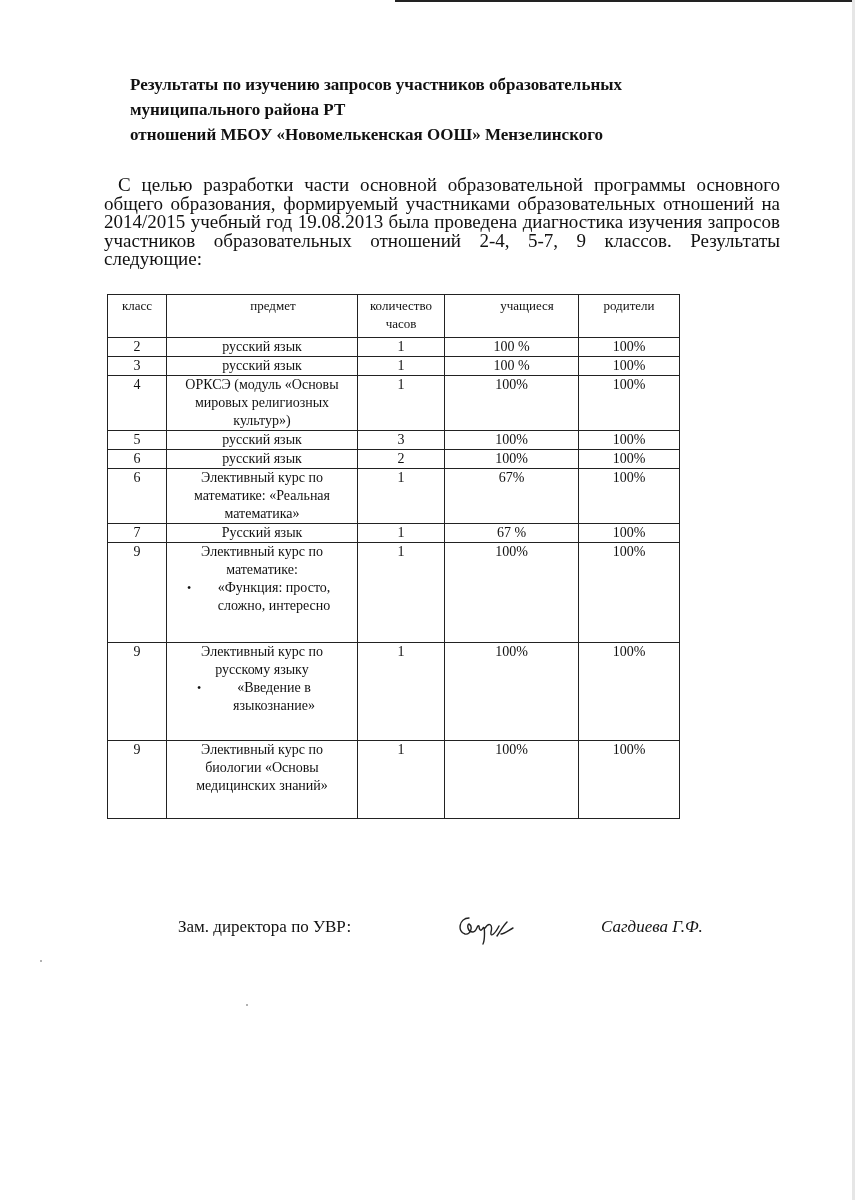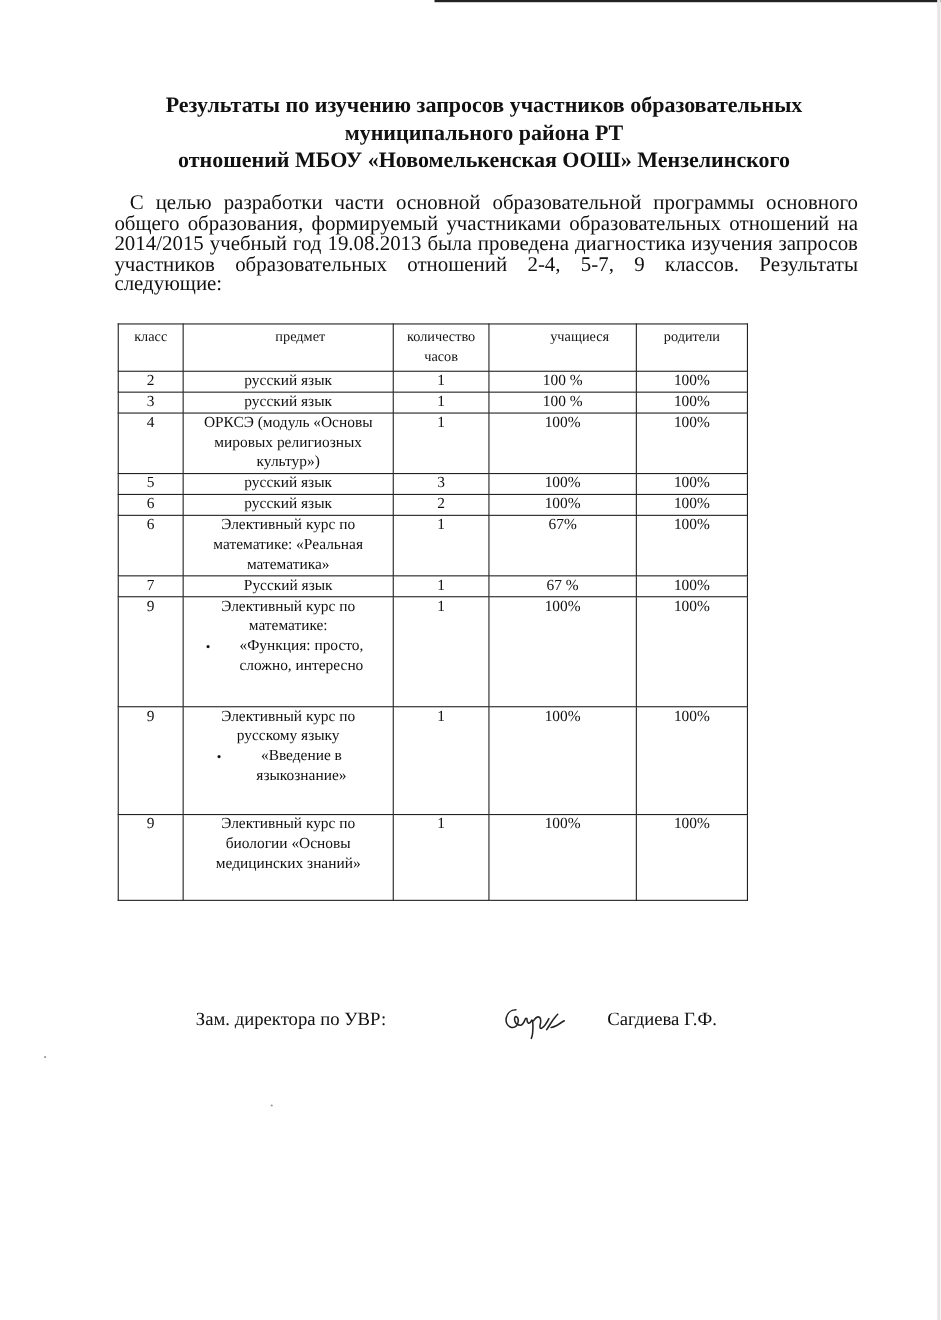--- a/index.html
+++ b/index.html
@@ -1,33 +1,33 @@
 <!DOCTYPE html>
 <html><head>
 <meta charset="utf-8">
 <style>
   html, body { margin:0; padding:0; }
   body { width:855px; height:1200px; background:#fff; position:relative; overflow:hidden;
          font-family:"Liberation Serif", serif; color:#111; }
   .scan-line-top { position:absolute; left:395px; top:0; width:460px; height:2px; background:#222; }
   .scan-edge-right { position:absolute; right:0; top:0; width:3px; height:1200px; background:#e6e6e6; }
-  .title { position:absolute; left:130px; top:84px; width:620px; text-align:center;
-           font-weight:bold; font-size:20px; line-height:25px; }
+  .title { position:absolute; left:130px; top:72px; width:620px; text-align:left;
+           font-weight:bold; font-size:17px; line-height:25px; }
   .intro { position:absolute; left:104px; top:176px; width:676px; font-size:19px;
            line-height:18.5px; text-align:justify; text-indent:14px;font-family:Liberation Serif, serif; }
   table { position:absolute; left:107px; top:294px; border-collapse:collapse; font-size:14px; }
   td, th { border:1.3px solid #222; vertical-align:top; text-align:center; padding:0 4px;
            font-weight:normal; line-height:18px; }
   th { font-size:13px; height:40px; padding-top:2px; }
   .c1 { width:50px; } .c2 { width:160px;padding-left:26px; } .c3 { width:78px; } .c4 { width:94px;padding-left:35px; } .c5 { width:92px; }
   .bullet { display:block; text-align:center; padding-left:24px; position:relative; }
   .bullet::before { content:"\2022"; position:absolute; left:6px; top:0; font-size:12px; }
   .sig { position:absolute; top:917px; font-size:17px; }
   .sig-label { left:178px; }
-  .sig-name { left:552px; }
+  .sig-name { left:601px;font-style:italic; }
   .sig-mark { position:absolute; left:455px; top:912px; width:60px; height:34px; }
   .speck { position:absolute; width:2px; height:2px; background:#999; border-radius:1px; }
 </style>
 </head>
 <body>
 
 <div class="scan-line-top"></div>
 <div class="scan-edge-right"></div>
 
 <div class="title">

